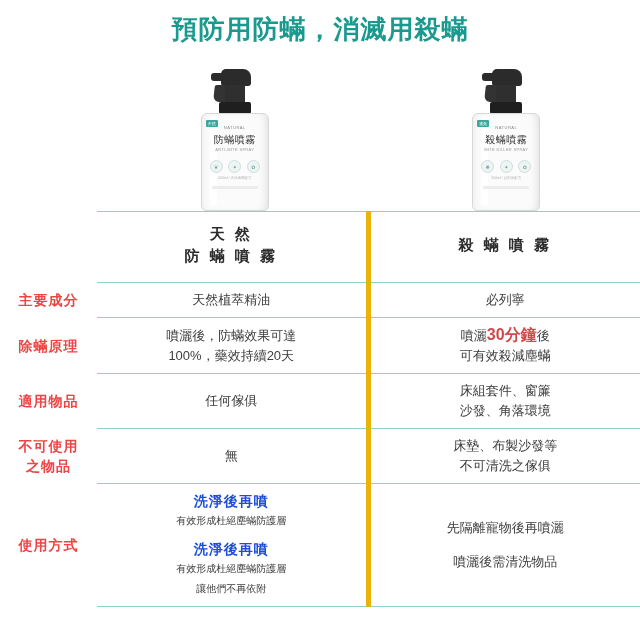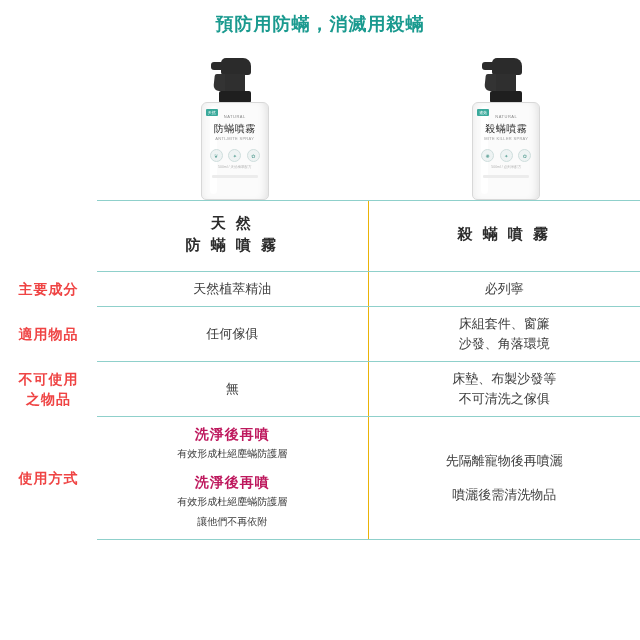--- a/index.html
+++ b/index.html
@@ -15,21 +15,21 @@
     overflow: hidden;
   }
   .page {
     position: relative;
     width: 640px;
     height: 640px;
     box-sizing: border-box;
   }
   .title {
     text-align: center;
-    font-size: 18px;
+    font-size: 26px;
     font-weight: bold;
     color: #1a9a8f;
     letter-spacing: 1px;
     padding-top: 12px;
     padding-bottom: 6px;
   }
   .product-row {
     display: flex;
     height: 150px;
     margin-top: 6px;
@@ -221,21 +221,21 @@
     border-top: 1px solid #8fd0cb;
     border-bottom: 1px solid #8fd0cb;
     vertical-align: middle;
     text-align: center;
     font-size: 13px;
     line-height: 20px;
     color: #3d3d3d;
     padding: 7px 6px;
   }
   table.compare td.sep {
-    border-left: 1px solid #eab308;
+    border-left: 5px solid #eab308;
   }
   table.compare td.rowlabel {
     color: #ef4444;
     font-weight: bold;
     font-size: 14px;
     letter-spacing: 1px;
     border-top: none;
     border-bottom: none;
   }
   .head-row td {
@@ -250,21 +250,21 @@
     padding: 4px 0 8px 0;
   }
   .hl {
     color: #d2484a;
     font-weight: bold;
     font-size: 16px;
   }
   .emph {
     font-weight: bold;
     font-size: 14px;
-    color: #be185d;
+    color: #1d4ed8;
     letter-spacing: 1px;
   }
   .usage-block {
     line-height: 21px;
   }
   .sp-small { font-size: 10px; }
 </style>
 </head>
 <body>
 
@@ -352,20 +352,33 @@
     <tr>
       <td class="rowlabel">主要成分</td>
       <td>
         <div>天然植萃精油</div>
       </td>
       <td class="sep">
         <div>必列寧</div>
       </td>
     </tr>
 
+    <tr>
+      <td class="rowlabel">除蟎原理</td>
+      <td>
+        <div>噴灑後，防蟎效果可達</div>
+        <div>100%，藥效持續20天</div>
+      </td>
+      <td class="sep">
+        <div>
+          <span>噴灑</span><span class="hl">30分鐘</span><span>後</span>
+        </div>
+        <div>可有效殺減塵蟎</div>
+      </td>
+    </tr>
 
     <tr>
       <td class="rowlabel">適用物品</td>
       <td>
         <div>任何傢俱</div>
       </td>
       <td class="sep">
         <div>床組套件、窗簾</div>
         <div>沙發、角落環境</div>
       </td>

